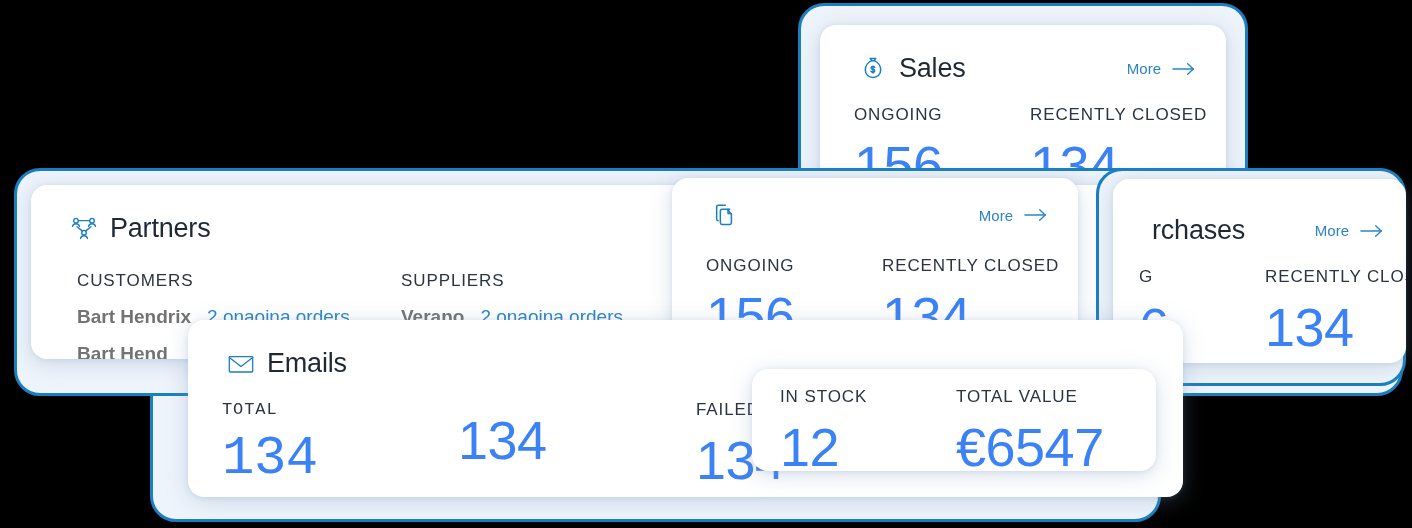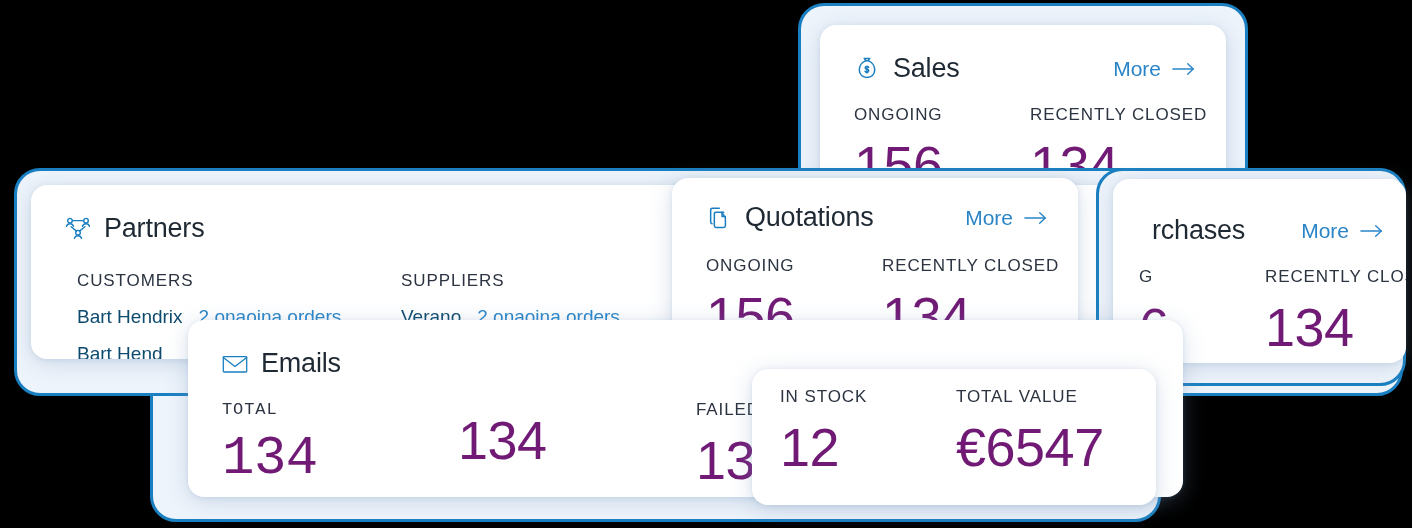--- a/index.html
+++ b/index.html
@@ -35,21 +35,21 @@
     overflow: hidden;
   }
   .card.shadowed {
     box-shadow: 0 4px 22px rgba(120,150,185,0.30),
                 0 1px 5px rgba(120,150,185,0.18);
   }
 
   
   .card-head {
     position: absolute;
-    left: 34px;
+    left: 40px;
     top: 28px;
     right: 30px;
     display: flex;
     align-items: center;
   }
   .card-ico {
     width: 26px; height: 26px;
     flex: 0 0 26px;
     display: block;
     color: #1a7fc1;
@@ -63,21 +63,21 @@
     color: #1f2933;
     letter-spacing: -0.2px;
     white-space: nowrap;
   }
 
   .more {
     margin-left: auto;
     display: flex;
     align-items: center;
     color: #2a85c8;
-    font-size: 21px;
+    font-size: 15px;
     white-space: nowrap;
   }
   .more .more-arrow {
     margin-left: 11px;
     width: 24px; height: 16px;
     display: block;
     color: #2a85c8;
   }
   .more .more-arrow svg { display: block; width: 100%; height: 100%; }
 
@@ -94,21 +94,21 @@
   .metric .lbl {
     font-size: 17px;
     color: #2b3440;
     letter-spacing: 0.9px;
     white-space: nowrap;
   }
   .metric .val {
     margin-top: 12px;
     font-size: 54px;
     font-weight: 400;
-    color: #701a75;
+    color: #3b82f6;
     letter-spacing: -0.5px;
     line-height: 1.04;
     white-space: nowrap;
   }
 
   
   .plists {
     position: absolute;
     left: 34px;
     top: 86px;
@@ -122,21 +122,21 @@
     letter-spacing: 0.9px;
     white-space: nowrap;
   }
   .prow {
     margin-top: 15px;
     display: flex;
     align-items: baseline;
     white-space: nowrap;
     font-size: 19px;
   }
-  .prow .nm { color: #0c4a6e; }
+  .prow .nm { color: #737373; font-weight: bold; }
   .prow .ord { color: #2a85c8; margin-left: 16px; }
 
   
 
   
   #sales-frame { left: 798px;  top: 3px;   width: 450px; height: 190px; }
   #sales-card  { left: 820px;  top: 25px;  width: 406px; height: 160px; }
   #sales-card .metrics { top: 80px; }
   #sales-card .m0 { width: 160px; }
 
@@ -160,21 +160,21 @@
   #quot-card .m0 { width: 160px; }
 
   
   #emails-frame { left: 150px; top: 303px; width: 1011px; height: 219px; }
   #emails-card  { left: 168px; top: 320px; width: 995px; height: 177px; margin-left: 20px; }
   #emails-card .card-head { top: 28px; }
   #emails-card .metrics { top: 80px; }
   #emails-card .m0 { width: 220px; font-family: Liberation Mono, monospace; }
   #emails-card .m1 { width: 222px; }
 
-  #inv-card { left: 752px; top: 369px; width: 404px; height: 136px; }
+  #inv-card { left: 752px; top: 369px; width: 404px; height: 102px; }
   #inv-card .metrics { left: 28px; top: 18px; }
   #inv-card .m0 { width: 160px; }
 </style>
 </head>
 <body>
 
 <div id="stage">
 
   <div class="frame" id="sales-frame"></div>
   <div class="card shadowed" id="sales-card">
@@ -288,21 +288,20 @@
 
   <div class="card shadowed" id="quot-card">
     <div class="card-head">
       <span class="card-ico">
         <svg viewBox="0 0 24 24" fill="none" stroke="currentColor" stroke-width="1.4" stroke-linecap="round" stroke-linejoin="round">
           <path d="M16.3 6.6h-7a1.6 1.6 0 0 0-1.6 1.6v11a1.6 1.6 0 0 0 1.6 1.6h7a1.6 1.6 0 0 0 1.6-1.6v-7.6l-3.4-5z"></path>
           <path d="M14.8 6.6v4.1h3.1"></path>
           <path d="M5.6 17.2a1.6 1.6 0 0 1-1.3-1.6V4.7a1.6 1.6 0 0 1 1.6-1.6h6.4"></path>
         </svg>
       </span>
-      <span class="card-title">Quotations</span>
       <span class="more">
         <span>More</span>
         <span class="more-arrow">
           <svg viewBox="0 0 26 16" fill="none" stroke="currentColor" stroke-width="1.5" stroke-linecap="round" stroke-linejoin="round">
             <path d="M1 8h22"></path>
               <path d="M17 2.3 23 8l-6 5.7"></path>
           </svg>
         </span>
       </span>
     </div>

